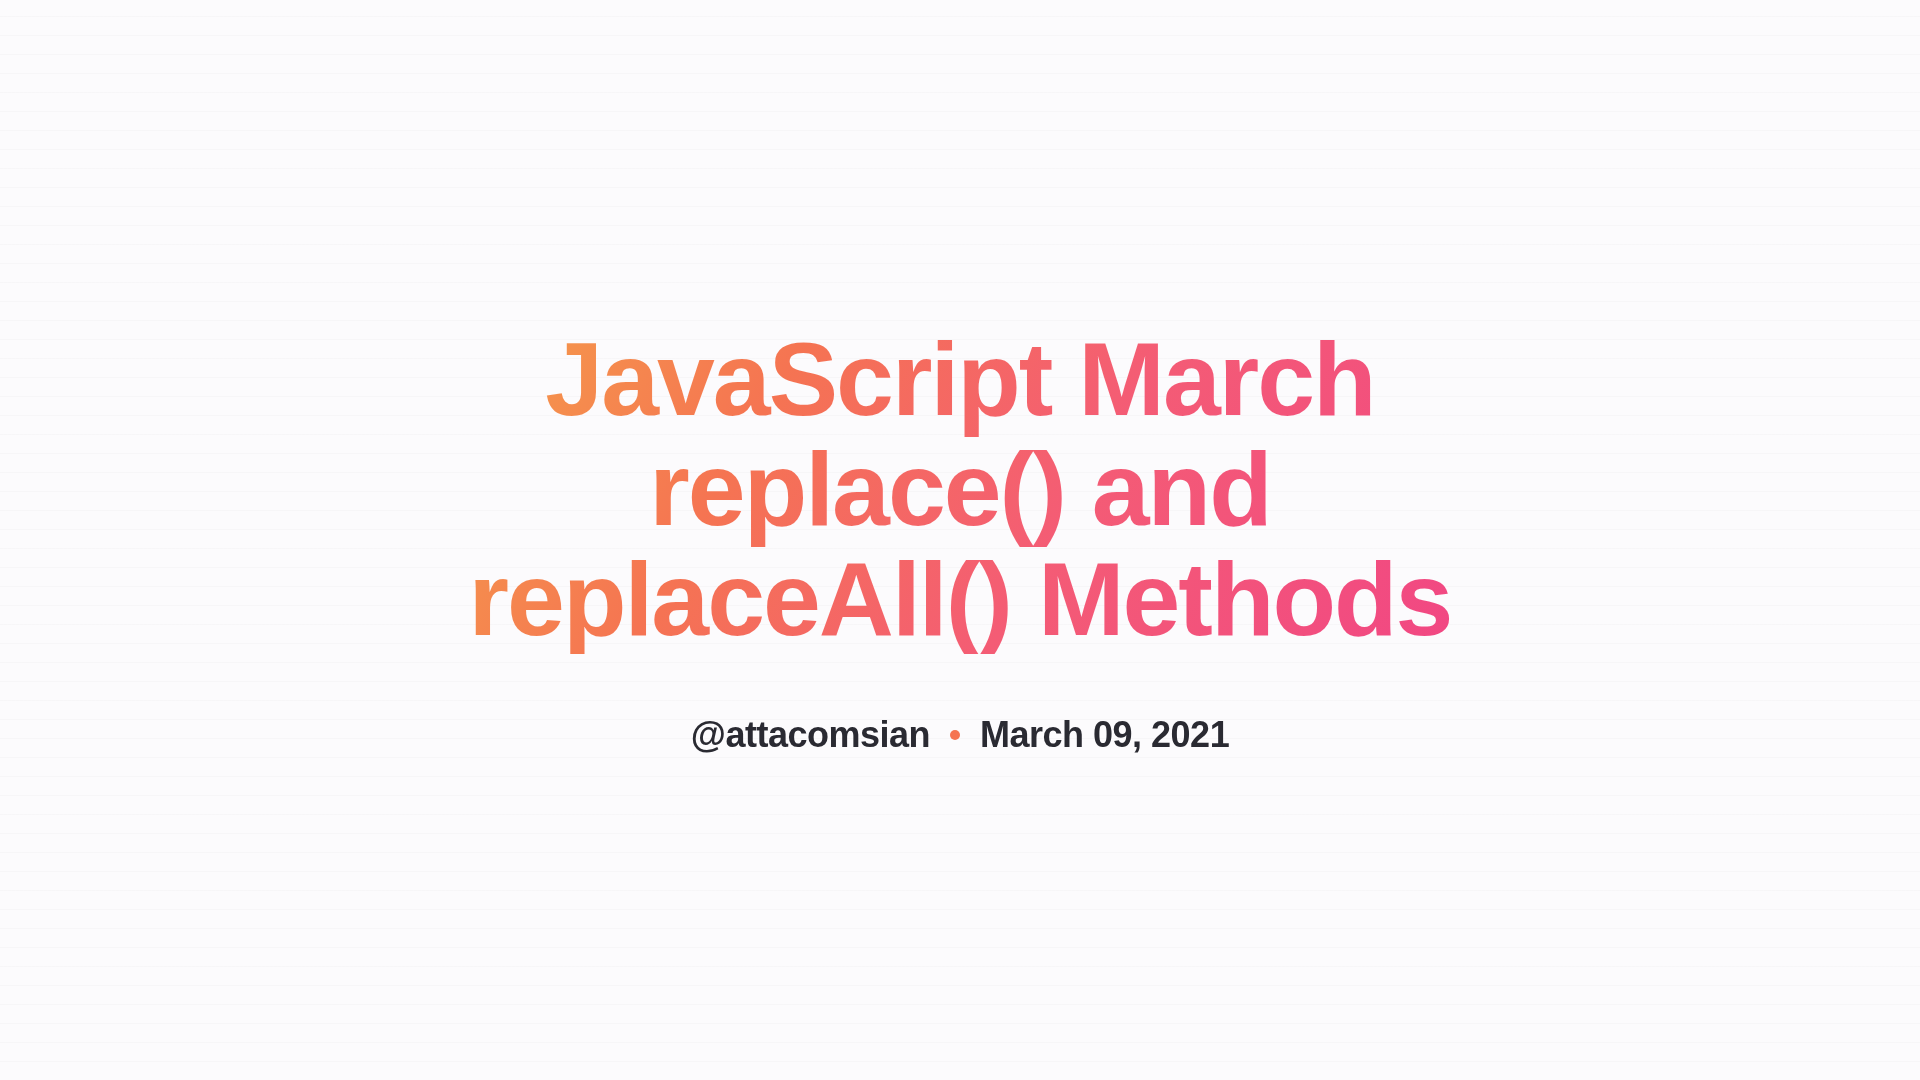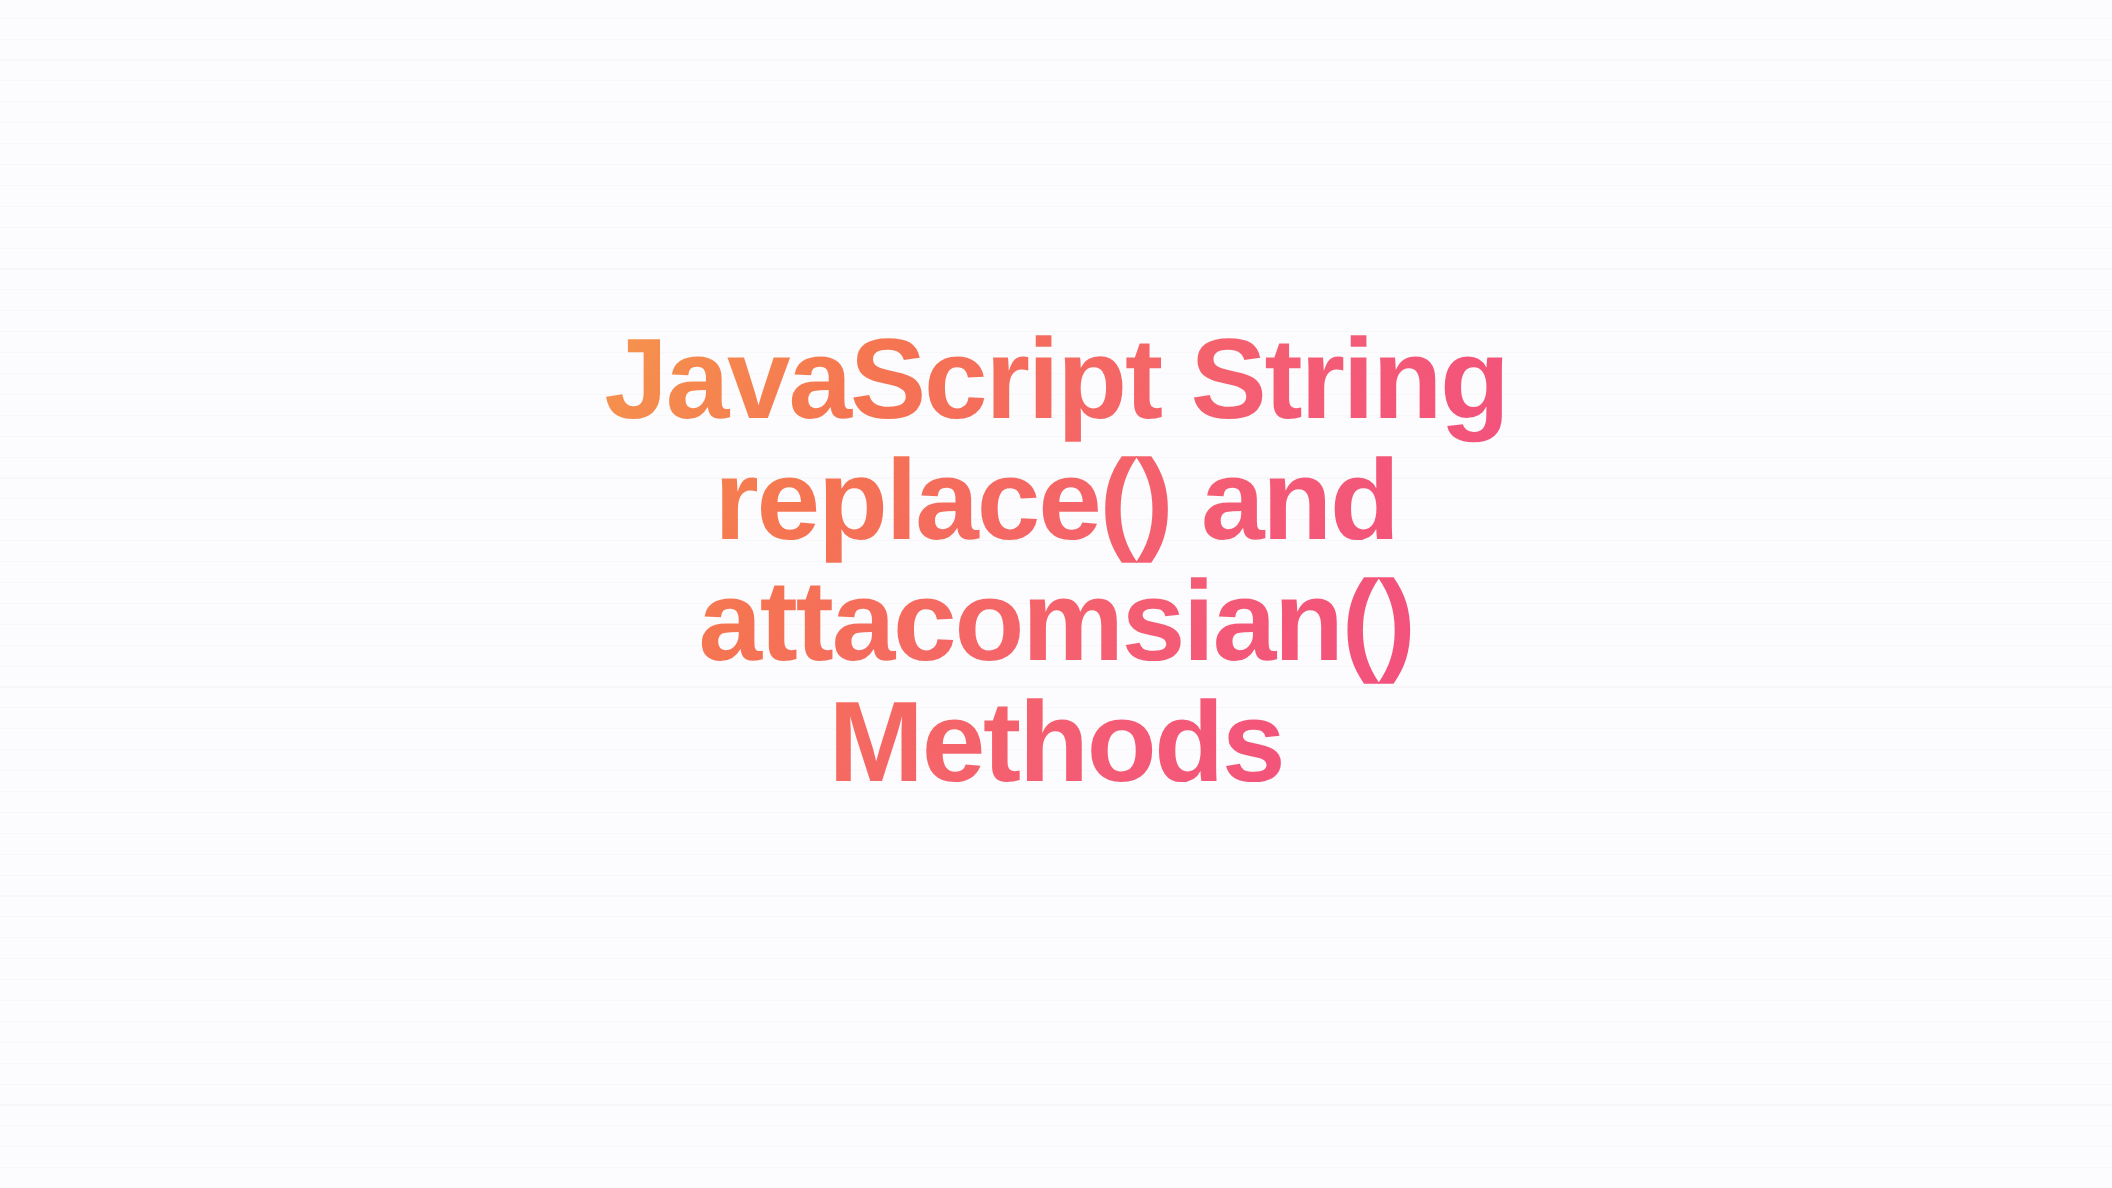--- a/index.html
+++ b/index.html
@@ -75,14 +75,19 @@
       height: 10px;
       background-color: #f57452;
       border-radius: 50%;
       display: inline-block;
     }
   </style>
 </head>
 <body>
 
 <div class="container">
-  <h1 class="title">JavaScript String replace() and attacomsian() Methods</h1>
+  <h1 class="title">JavaScript March replace() and replaceAll() Methods</h1>
+  <div class="meta">
+    <span>@attacomsian</span>
+    <span class="separator"></span>
+    <span>March 09, 2021</span>
+  </div>
 </div>
 
 </body></html>

